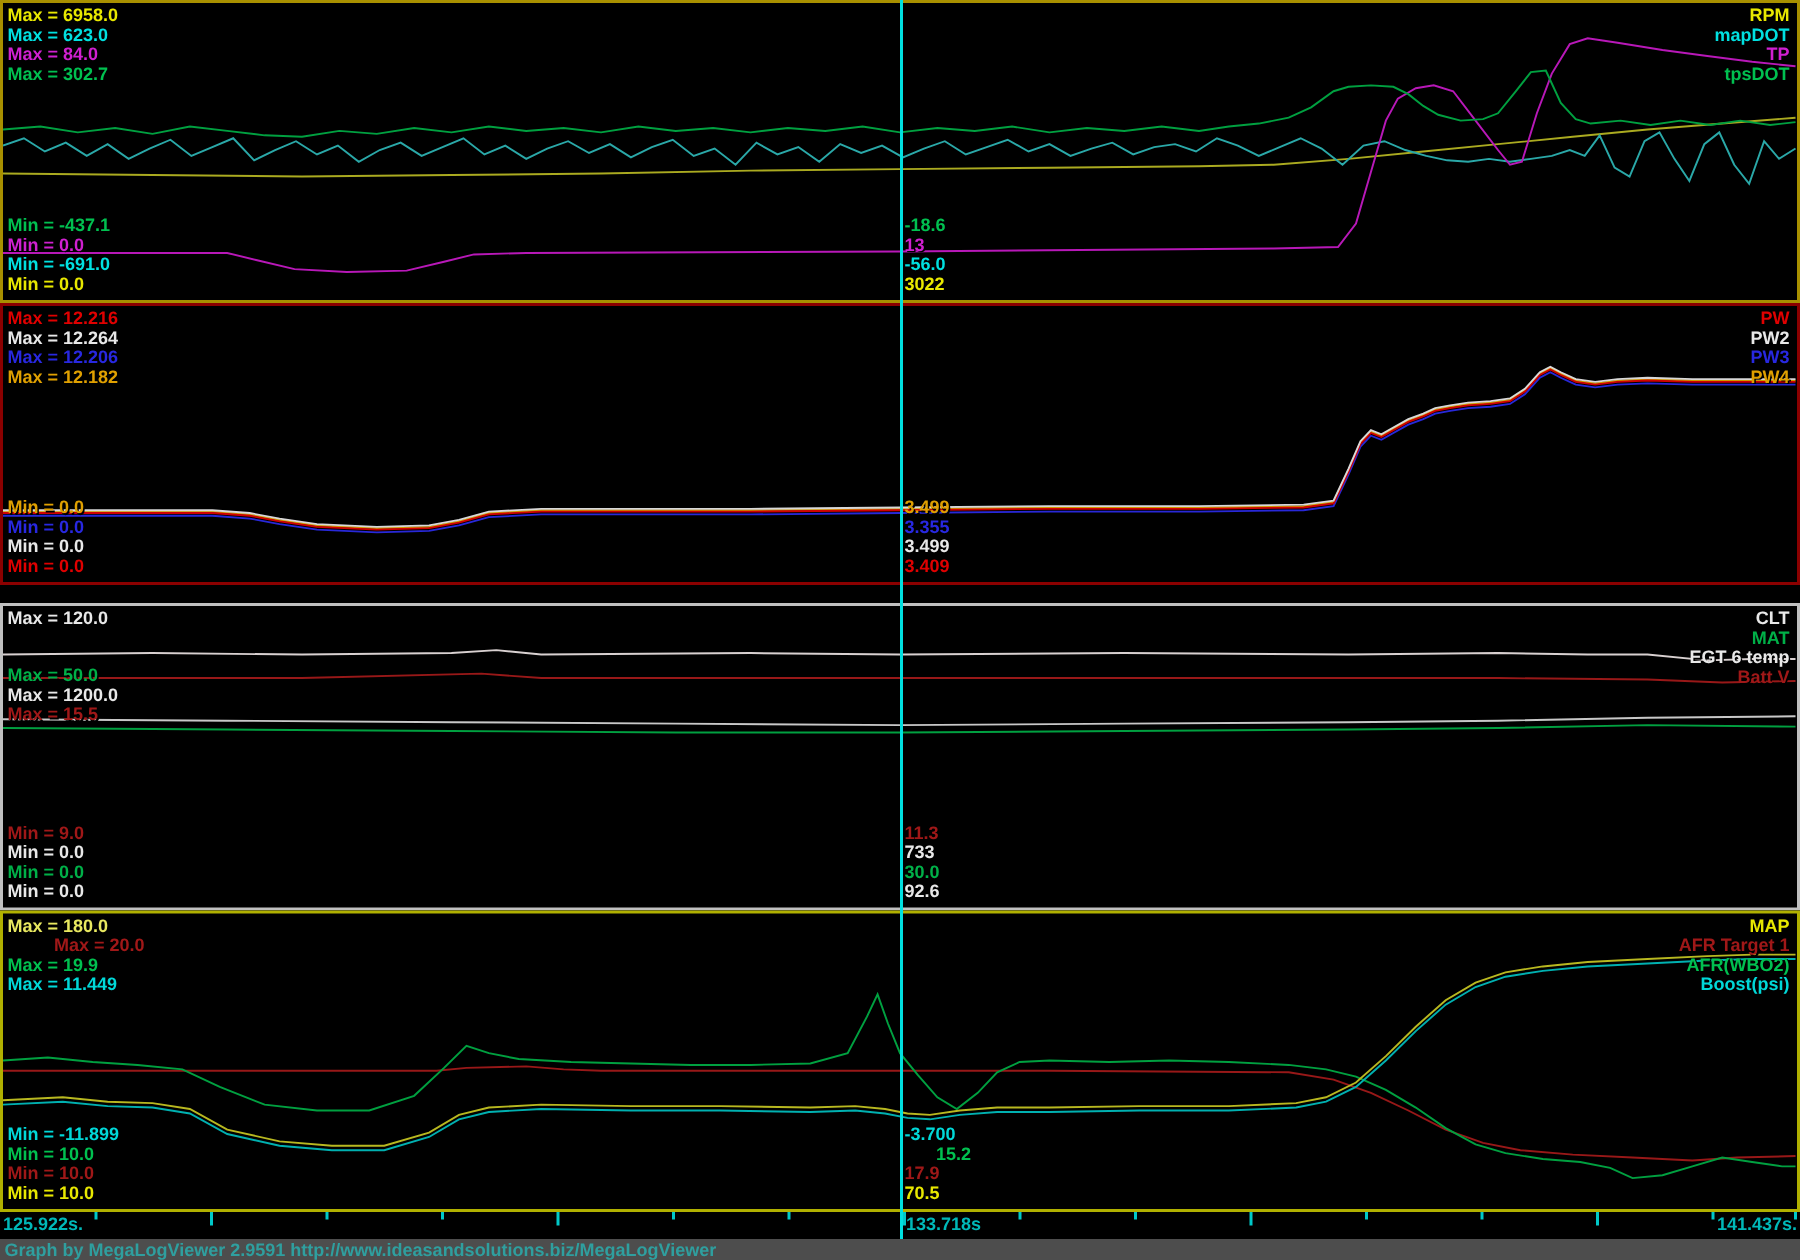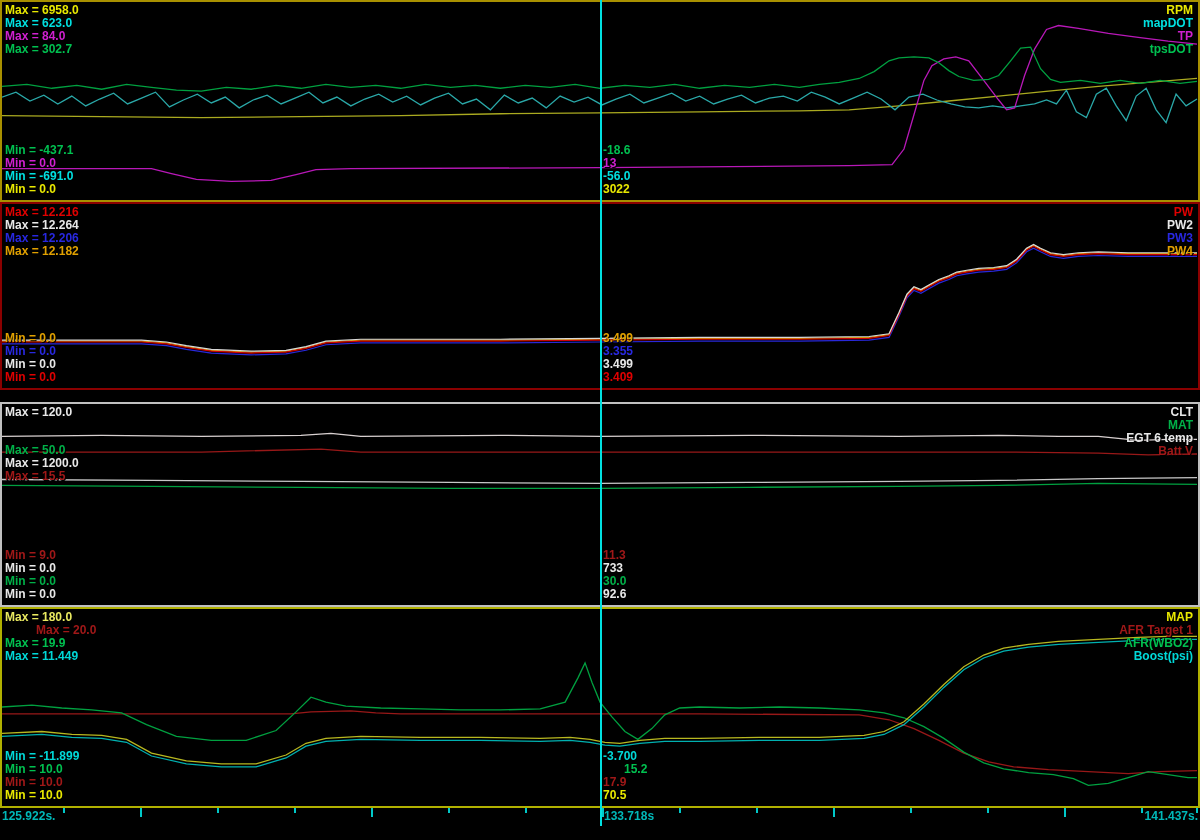--- a/index.html
+++ b/index.html
@@ -170,13 +170,16 @@
       <div class="tick" style="left: 602px; height: 9px;"></div>
       <div class="tick" style="left: 679px; height: 5px;"></div>
       <div class="tick" style="left: 756px; height: 5px;"></div>
       <div class="tick" style="left: 833px; height: 9px;"></div>
       <div class="tick" style="left: 910px; height: 5px;"></div>
       <div class="tick" style="left: 987px; height: 5px;"></div>
       <div class="tick" style="left: 1064px; height: 9px;"></div>
       <div class="tick" style="left: 1141px; height: 5px;"></div>
       <div class="tick" style="left: 1196px; height: 5px;"></div>
     </div>
+  <div class="status-bar">
+    <span>Graph by MegaLogViewer 2.9591 http://www.ideasandsolutions.biz/MegaLogViewer</span>
+  </div>
 </div>
 
 </body></html>

